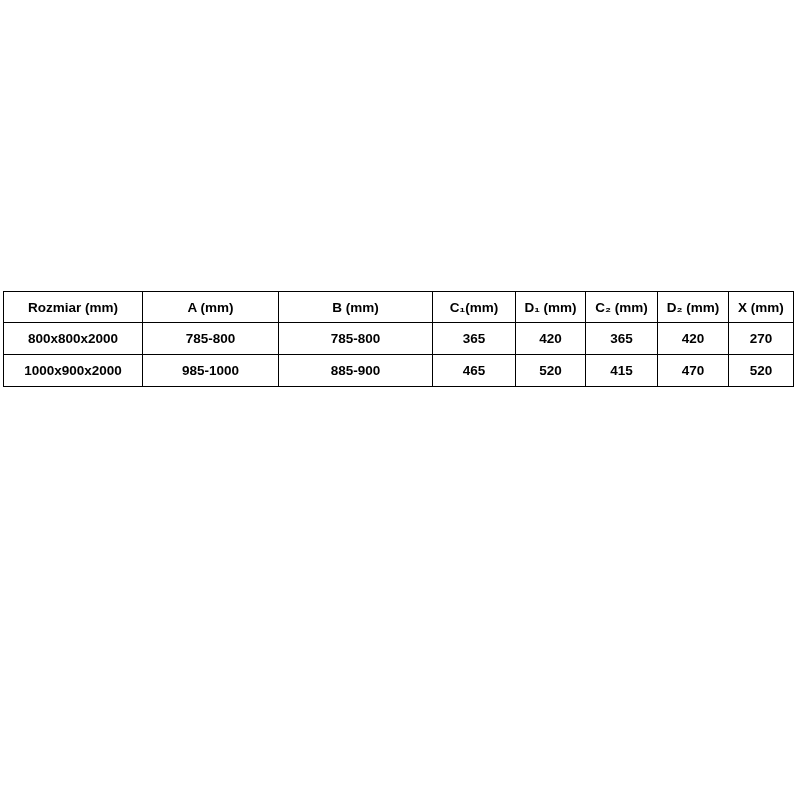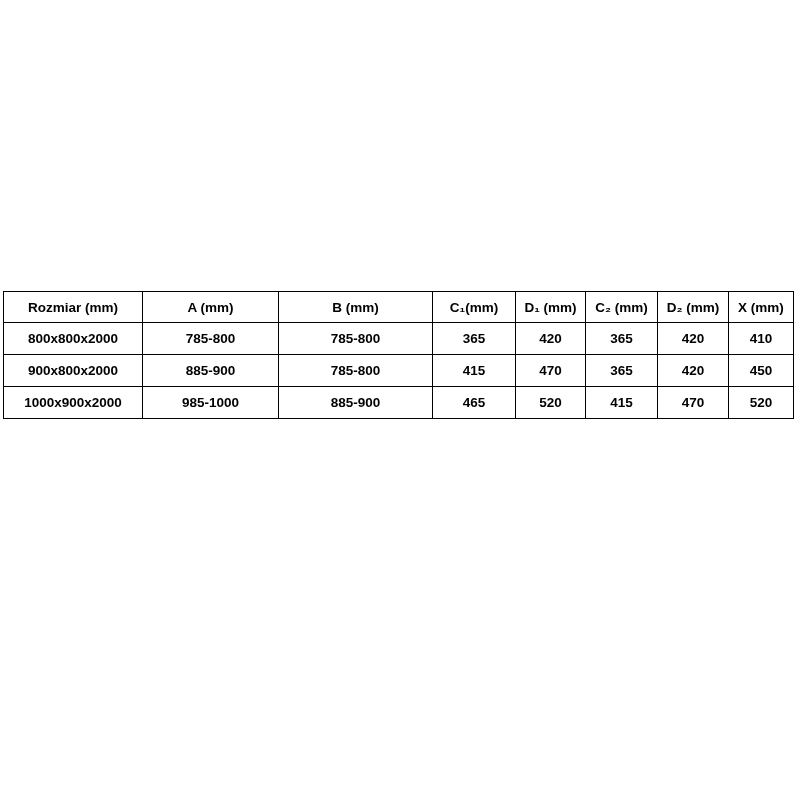--- a/index.html
+++ b/index.html
@@ -73,31 +73,21 @@
     </thead>
     <tbody>
         <tr>
           <td>800x800x2000</td>
           <td>785-800</td>
           <td>785-800</td>
           <td>365</td>
           <td>420</td>
           <td>365</td>
           <td>420</td>
-          <td>410</td>
-        </tr>
-        <tr>
-          <td>900x800x2000</td>
-          <td>885-900</td>
-          <td>785-800</td>
-          <td>415</td>
-          <td>470</td>
-          <td>365</td>
-          <td>420</td>
-          <td>450</td>
+          <td>270</td>
         </tr>
         <tr>
           <td>1000x900x2000</td>
           <td>985-1000</td>
           <td>885-900</td>
           <td>465</td>
           <td>520</td>
           <td>415</td>
           <td>470</td>
           <td>520</td>

